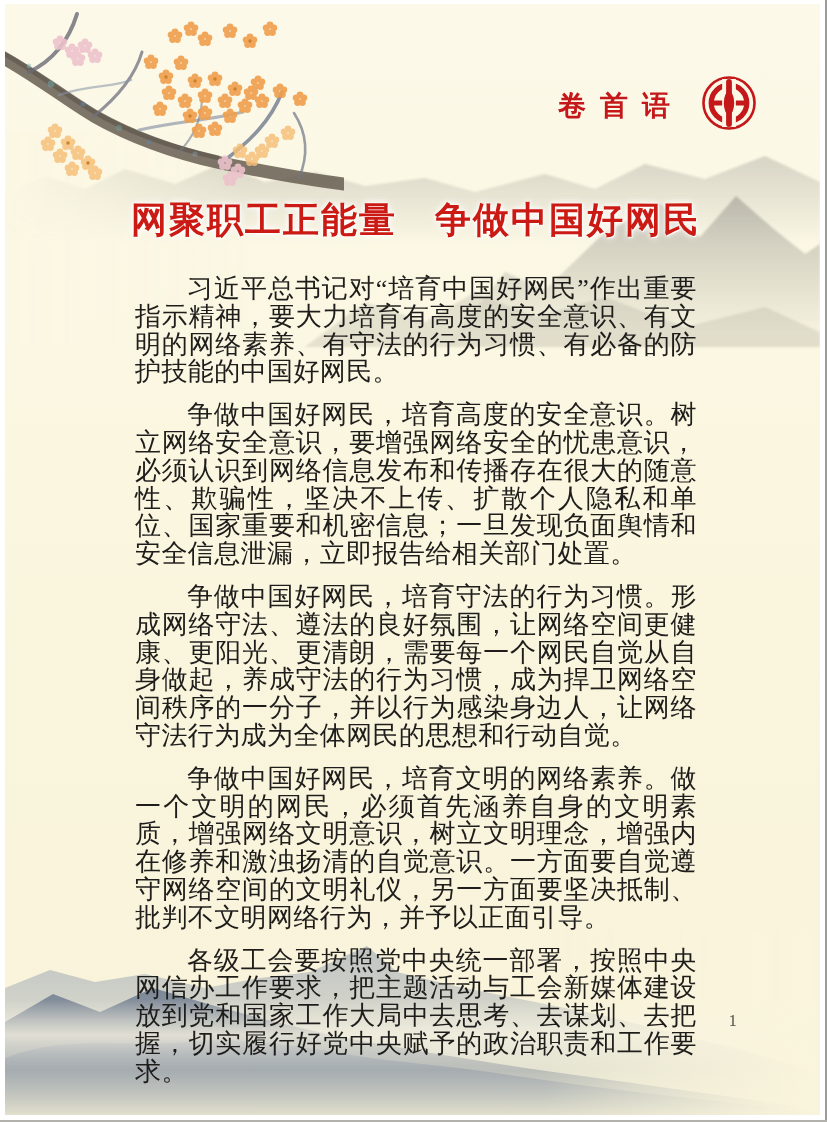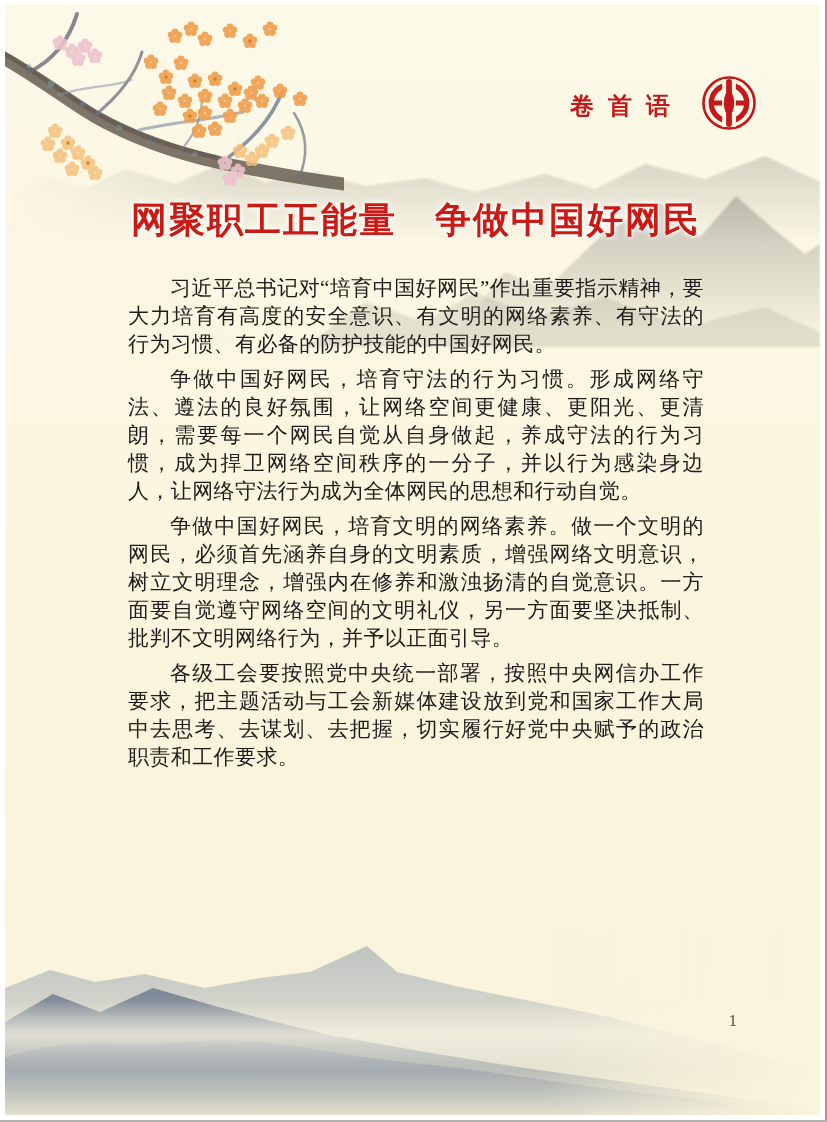--- a/index.html
+++ b/index.html
@@ -16,34 +16,34 @@
   .edge-bottom{position:absolute;left:0;right:0;bottom:0;height:2px;background:#b3b1ac;}
 
   
   .blossom{position:absolute;top:-4px;left:-6px;z-index:2;}
   .mtn-top{position:absolute;top:128px;left:0;z-index:1;filter:blur(1.2px);}
   .mtn-bottom{position:absolute;bottom:0;left:0;z-index:1;filter:blur(0.6px);}
 
   
   .masthead{position:absolute;top:70px;right:62px;z-index:6;display:flex;align-items:center;gap:16px;}
   .section-label{
-    color:#c4181a;font-size:24px;font-weight:bold;letter-spacing:14px;
+    color:#c4181a;font-size:28px;font-weight:bold;letter-spacing:14px;
     font-family:Liberation Sans, sans-serif;margin-top:6px;
   }
   .logo{width:58px;height:58px;}
 
   
   .content{position:absolute;left:115px;width:592px;top:192px;z-index:5;}
   .title{
     margin:0 0 30px 0;text-align:center;color:#cb1a14;font-size:36px;font-weight:bold;
     letter-spacing:2px;white-space:nowrap;
     text-shadow:0 0 5px #ffffff,0 0 9px #ffffff,1px 1px 0 #fffdf4;
   }
   .bodytext p{
-    margin:8px;font-size:21px;line-height:27.8px;color:#1e1d1b;
+    margin:15px;font-size:26px;line-height:27.8px;color:#1e1d1b;
     text-indent:2em;text-align:justify;letter-spacing:0.4px;
   }
 
   .page-number{
     position:absolute;right:83px;bottom:84px;z-index:6;
     font-size:17px;color:#55534b;
   }
 </style>
 </head>
 <body>
@@ -211,20 +211,21 @@
       <rect x="22.9" y="5.2" width="14.2" height="49.6" fill="#fbf7e6"></rect>
       <rect x="27" y="5.2" width="6" height="49.6" rx="3" fill="#c4181a"></rect>
       <ellipse cx="30" cy="30" rx="5.4" ry="12" fill="#c4181a"></ellipse>
     </svg>
   </div>
 
   <div class="content">
     <h1 class="title">网聚职工正能量　争做中国好网民</h1>
     <div class="bodytext">
       <p>习近平总书记对“培育中国好网民”作出重要指示精神，要大力培育有高度的安全意识、有文明的网络素养、有守法的行为习惯、有必备的防护技能的中国好网民。</p>
+      <p>争做中国好网民，培育高度的安全意识。树立网络安全意识，要增强网络安全的忧患意识，必须认识到网络信息发布和传播存在很大的随意性、欺骗性，坚决不上传、扩散个人隐私和单位、国家重要和机密信息；一旦发现负面舆情和安全信息泄漏，立即报告给相关部门处置。</p>
       <p>争做中国好网民，培育守法的行为习惯。形成网络守法、遵法的良好氛围，让网络空间更健康、更阳光、更清朗，需要每一个网民自觉从自身做起，养成守法的行为习惯，成为捍卫网络空间秩序的一分子，并以行为感染身边人，让网络守法行为成为全体网民的思想和行动自觉。</p>
       <p>争做中国好网民，培育文明的网络素养。做一个文明的网民，必须首先涵养自身的文明素质，增强网络文明意识，树立文明理念，增强内在修养和激浊扬清的自觉意识。一方面要自觉遵守网络空间的文明礼仪，另一方面要坚决抵制、批判不文明网络行为，并予以正面引导。</p>
       <p>各级工会要按照党中央统一部署，按照中央网信办工作要求，把主题活动与工会新媒体建设放到党和国家工作大局中去思考、去谋划、去把握，切实履行好党中央赋予的政治职责和工作要求。</p>
 
     </div>
   </div>
 
   <div class="page-number">1</div>
 </div>
 

